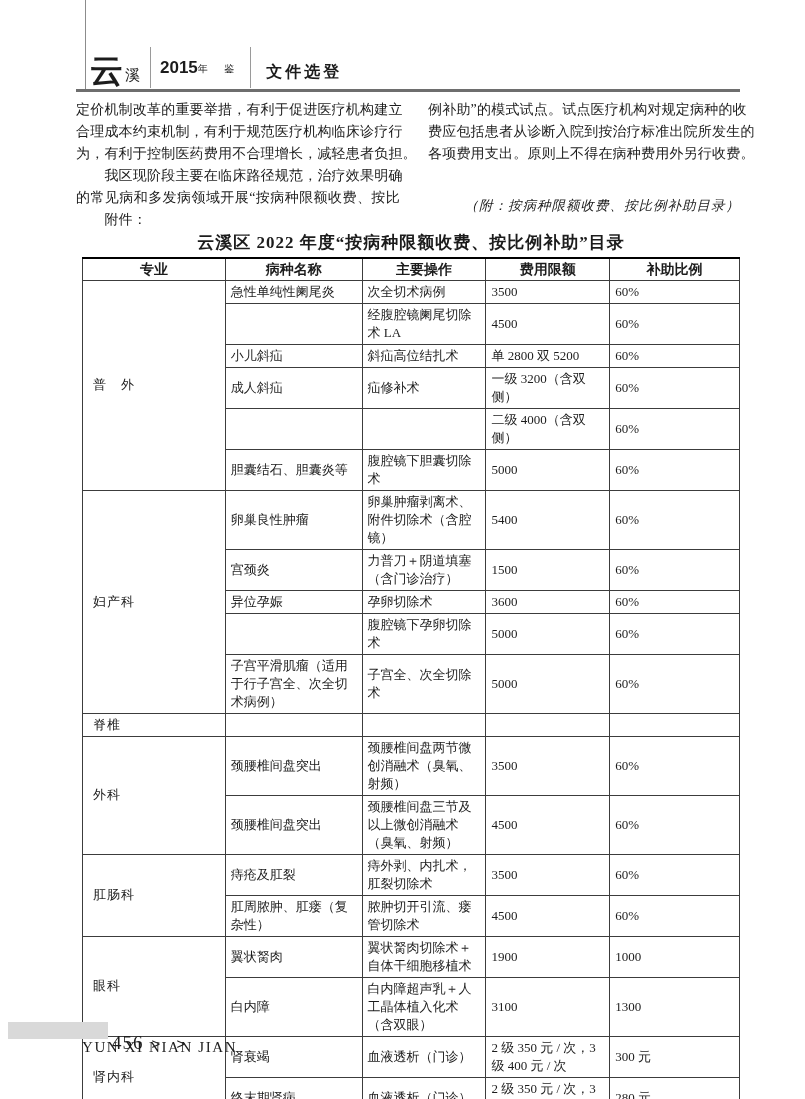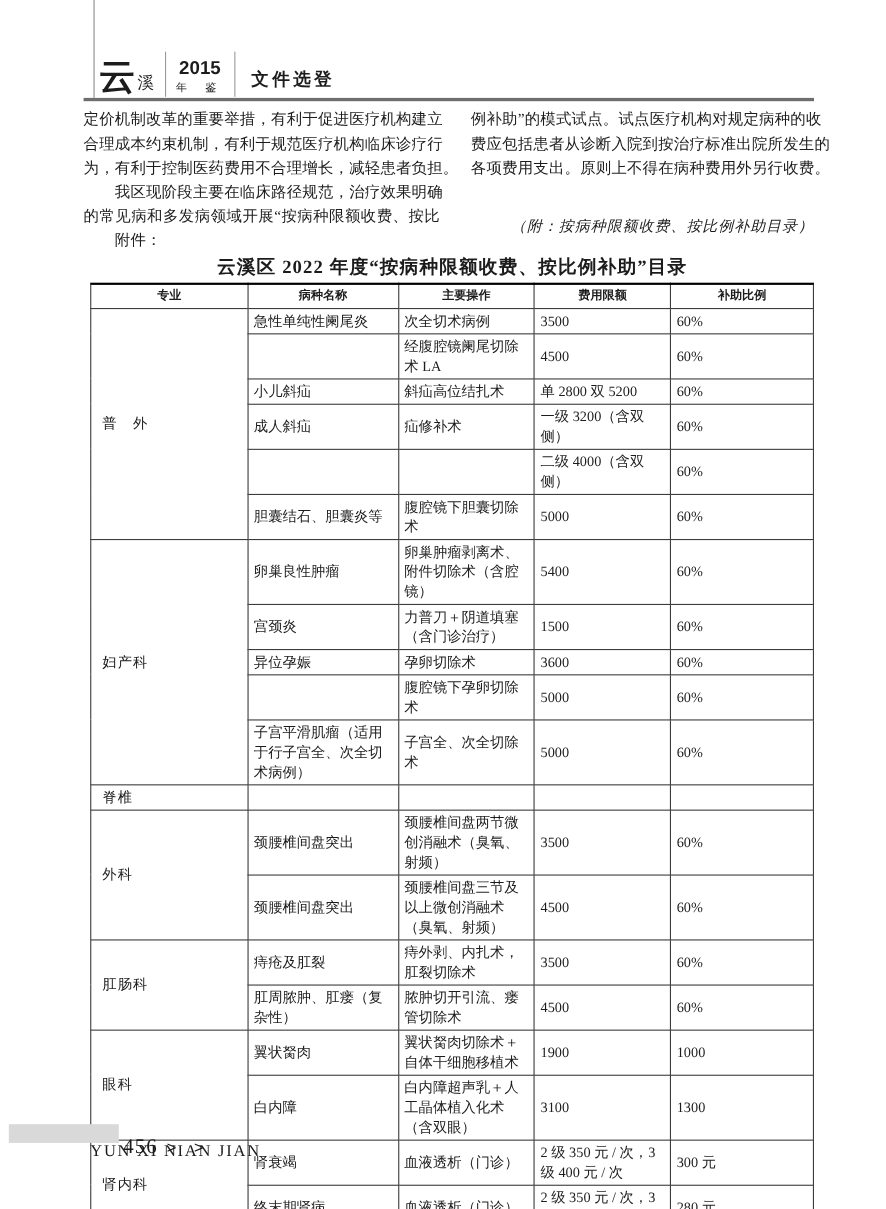--- a/index.html
+++ b/index.html
@@ -6,21 +6,21 @@
   .page{
     position:relative;width:805px;height:1099px;background:#ffffff;
     font-family:"Liberation Serif","DejaVu Serif",serif;color:#1c1c1c;
     overflow:hidden;
   }
   
   .top-vline{position:absolute;left:85px;top:0;width:1px;height:89px;background:#8c8c8c;}
   .header{position:absolute;left:90px;top:44px;height:44px;display:flex;align-items:flex-end;}
   .logo-main{font-size:33px;font-weight:bold;line-height:1;letter-spacing:0;}
   .logo-sub{font-size:15px;margin:0 0 3px 2px;}
-  .logo-year{display:flex;flex-direction:column;justify-content:flex-end;align-items:center;
+  .logo-year{display:flex;flex-direction:row;justify-content:flex-end;align-items:center;
     border-left:1px solid #9a9a9a;border-right:1px solid #9a9a9a;
     margin:0 0 0 10px;padding:2px 9px 1px 9px;height:38px;}
   .logo-year .yr{font-family:"Liberation Sans","DejaVu Sans",sans-serif;font-weight:bold;font-size:17px;line-height:18px;}
   .logo-year .yl{font-size:10px;letter-spacing:7px;margin-top:2px;white-space:nowrap;}
   .section-name{font-family:"Liberation Sans","DejaVu Sans",sans-serif;font-weight:bold;
     font-size:16px;letter-spacing:3px;margin:0 0 5px 15px;white-space:nowrap;}
   .header-rule{position:absolute;left:76px;top:89px;width:664px;height:3px;background:#6e6e6e;}
   
   .intro{position:absolute;left:76px;top:99px;width:664px;display:flex;}
   .intro-col{font-size:14px;line-height:22px;letter-spacing:0.2px;}
@@ -32,21 +32,21 @@
   
   .tbl-title{position:absolute;left:82px;top:231px;width:658px;text-align:center;
     font-weight:bold;font-size:17px;letter-spacing:1px;
     font-family:"Liberation Serif","DejaVu Serif",serif;}
   .fees{position:absolute;left:82px;top:257px;width:658px;border-collapse:collapse;
     border-top:2.5px solid #000;border-bottom:2.5px solid #1a1a1a;
     border-left:1px solid #3c3c3c;border-right:1px solid #3c3c3c;
     font-size:13px;}
   .fees th,.fees td{border:1px solid #3c3c3c;line-height:18px;padding:2px 5px;vertical-align:middle;}
   .fees th{font-family:"Liberation Sans","DejaVu Sans",sans-serif;font-weight:bold;
-    font-size:11px;text-align:center;height:18px;padding:1px 2px;}
+    font-size:14px;text-align:center;height:18px;padding:1px 2px;}
   .fees td{text-align:left;}
   .fees tr{height:22px;}
   .fees td.spec{padding-left:10px;letter-spacing:1px;}
   
   .footer-bar{position:absolute;left:8px;top:1022px;width:100px;height:17px;background:#d9d9d9;}
   .footer-num{position:absolute;left:112px;top:1016px;font-size:19px;letter-spacing:1px;white-space:nowrap;margin-top:16px;}
   .footer-num .arrows{font-family:"Liberation Sans","DejaVu Sans",sans-serif;font-size:15px;letter-spacing:6px;margin-left:8px;}
   .footer-roman{position:absolute;left:82px;top:1039px;font-size:15px;letter-spacing:1.6px;white-space:nowrap;font-family:Liberation Serif, serif;}
 </style>
 </head>

